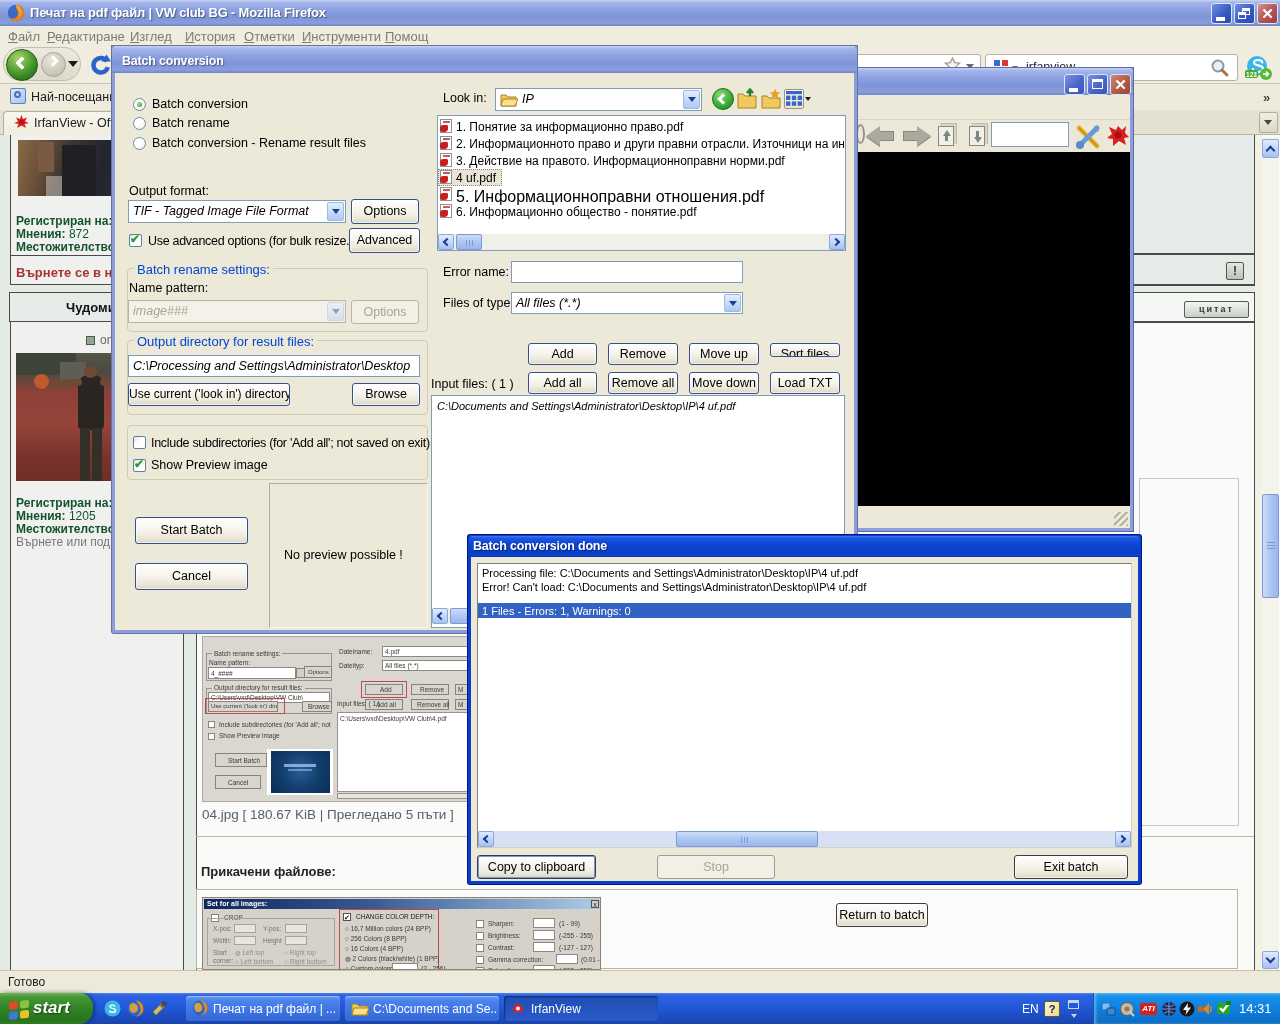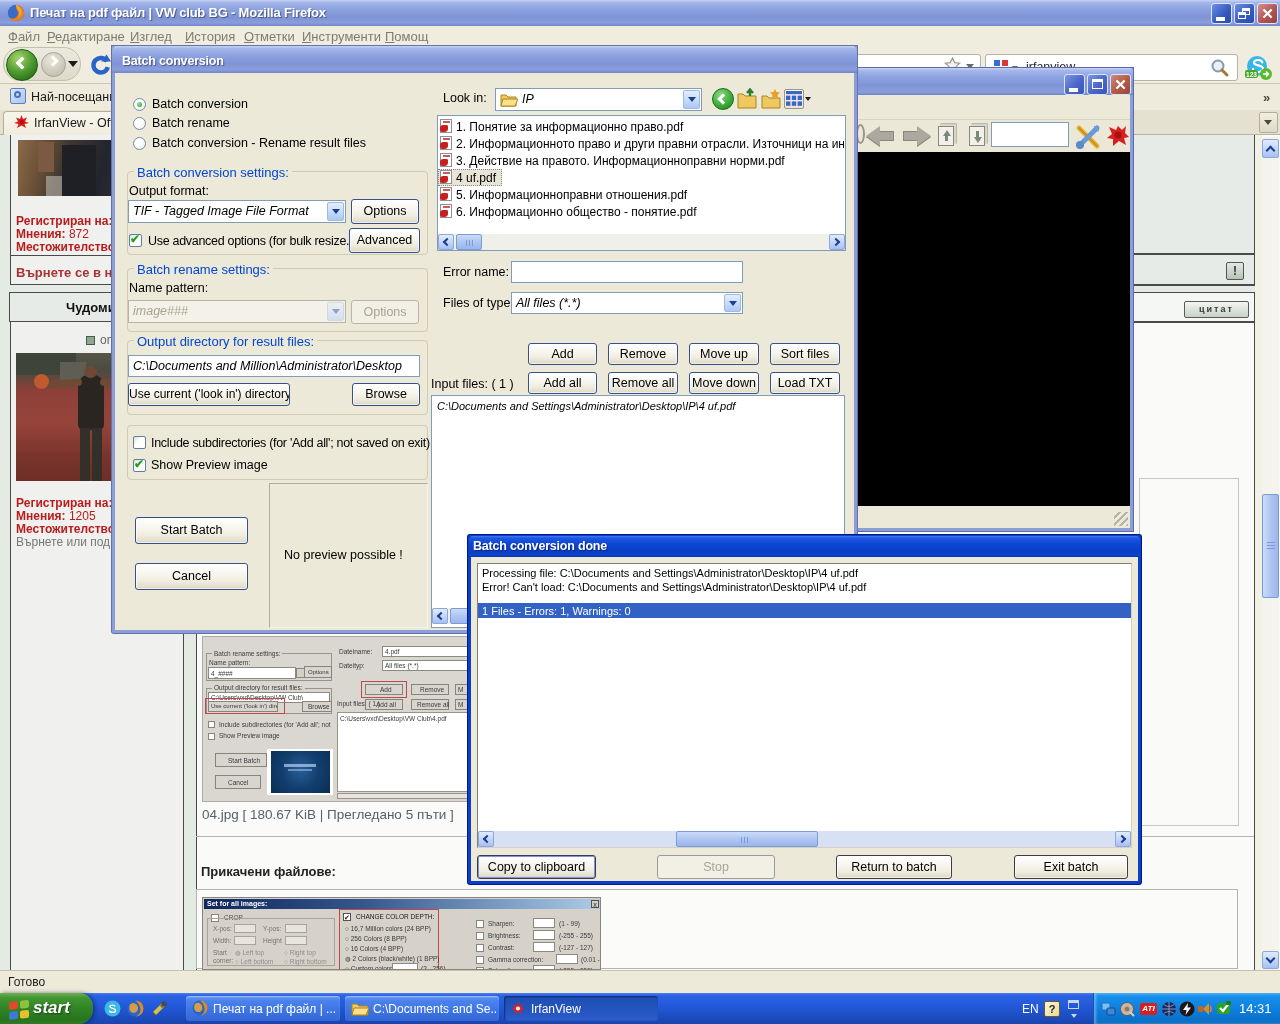--- a/index.html
+++ b/index.html
@@ -13,21 +13,21 @@
 .xb{position:absolute;white-space:nowrap;overflow:hidden;border:1px solid #35508C;border-radius:3px;background:linear-gradient(180deg,#FFFFFF 0%,#F6F4EC 45%,#EFECDF 70%,#E2DECB 92%,#D8D2BA 100%);font-size:12.5px;color:#000;text-align:center;box-shadow:inset 0 0 0 1px rgba(255,255,255,.6);}
 .xbd{border:1px solid #B9B5A0;background:#F2F0E5;color:#A8A494;box-shadow:none;}
 .cb{position:absolute;border:1px solid #5E7F9E;border-radius:2px;background:linear-gradient(135deg,#DCDFD8 0%,#FFF 40%);width:13px;height:13px;}
 .ck{position:absolute;color:#21A121;font-weight:bold;font-size:12px;left:0px;top:-3px;}
 .rd{position:absolute;width:13px;height:13px;border:1px solid #728CA8;border-radius:50%;background:radial-gradient(circle at 35% 35%,#FFF 40%,#E2E6DE);}
 .rdot{position:absolute;left:3px;top:3px;width:5px;height:5px;border-radius:50%;background:radial-gradient(circle at 35% 35%,#9AE89A,#1F9A1F);}
 .fld{position:absolute;background:#FFF;border:1px solid #7F9DB9;font-size:12.5px;color:#000;white-space:nowrap;overflow:hidden;font-style:italic;}
 .carr{position:absolute;top:1px;bottom:1px;right:1px;width:17px;background:linear-gradient(180deg,#E3EEFD 0%,#C8DCFB 50%,#ADC7F5 100%);border:1px solid #9EBADF;border-radius:2px;}
 .cvr{position:absolute;left:4px;top:6px;width:0;height:0;border-left:4px solid transparent;border-right:4px solid transparent;border-top:5px solid #1B3E91;}
 .t13{font-size:12.5px;color:#000;white-space:nowrap;}
-.t12{font-size:12px;color:#b91c1c;white-space:nowrap;}
+.t12{font-size:12px;color:#14532d;white-space:nowrap;}
 .pdfi{position:absolute;width:12px;height:14px;background:#FFF;border:1px solid #909090;}
 .pdfi:after{content:"";position:absolute;left:-1px;top:5px;width:8px;height:7px;background:#C81E1E;border-radius:45% 20% 50% 30%;}.pdfi:before{content:"";position:absolute;left:2px;top:1px;width:7px;height:2px;background:#C85A5A;}
 .sar{position:absolute;background:linear-gradient(180deg,#E0EBFD 0%,#C2D5FA 55%,#A8C0F0 100%);border:1px solid #8CA8D8;border-radius:2px;color:#1B3E91;text-align:center;}
 .thumbV{position:absolute;background:linear-gradient(90deg,#CCDCF8,#AEC6F2 50%,#9CB6EC);border:1px solid #7A9AD8;border-radius:2px;}
 .thumbH{position:absolute;background:linear-gradient(180deg,#CCDCF8,#AEC6F2 50%,#9CB6EC);border:1px solid #7A9AD8;border-radius:2px;}
 .wbtn{position:absolute;width:21px;height:21px;border:1px solid #DCE6FA;border-radius:3px;color:#FFF;}
 .gtxt{font-size:6.5px;color:#3A3A3A;white-space:nowrap;}
 .gfld{position:absolute;background:#FFF;border:1px solid #8A8A82;}
 </style></head>
 <body>
@@ -339,23 +339,20 @@
 <div class="a tbI" style="left:112px;top:46px;width:745px;height:27px;border-radius:5px 5px 0 0;"></div>
 <div class="a tTxt" style="left:122px;top:54px;">Batch conversion</div>
 <div class="rd" style="left:133px;top:98px;">
       <div class="rdot"></div>
     </div>
 <div class="a t13" style="left:152px;top:97px;">Batch conversion</div>
 <div class="rd" style="left:133px;top:117px;"></div>
 <div class="a t13" style="left:152px;top:116px;">Batch rename</div>
 <div class="rd" style="left:133px;top:137px;"></div>
 <div class="a t13" style="left:152px;top:136px;">Batch conversion - Rename result files</div>
-<div class="a gb" style="left:127px;top:171px;width:301px;height:84px;">
-      <span class="gbl">Batch conversion settings:</span>
-    </div>
 <div class="a t13" style="left:129px;top:184px;">Output format:</div>
 <div class="fld" style="left:128px;top:200px;width:218px;height:23px;line-height:21px;padding-left:4px;">TIF - Tagged Image File Format<span class="carr">
         <span class="cvr"></span>
       </span></div>
 <div class="xb" style="left:351px;top:199px;width:68px;height:25px;line-height:23px;">Options</div>
 <div class="cb" style="left:129px;top:234px;">
       <span class="ck">✔</span>
     </div>
 <div class="a" style="left:148px;top:234px;font-size:12.5px;letter-spacing:-0.3px;color:#000;white-space:nowrap;">Use advanced options (for bulk resize...)</div>
 <div class="xb" style="left:349px;top:228px;width:71px;height:25px;line-height:23px;">Advanced</div>
@@ -363,21 +360,21 @@
       <span class="gbl">Batch rename settings:</span>
     </div>
 <div class="a t13" style="left:129px;top:281px;">Name pattern:</div>
 <div class="fld" style="left:128px;top:300px;width:218px;height:23px;line-height:21px;padding-left:4px;background:#F4F2E8;border-color:#B8B4A4;color:#A8A494;">image###<span class="carr" style="opacity:.45">
         <span class="cvr"></span>
       </span></div>
 <div class="xb xbd" style="left:351px;top:300px;width:68px;height:24px;line-height:22px;">Options</div>
 <div class="a gb" style="left:127px;top:340px;width:301px;height:75px;">
       <span class="gbl">Output directory for result files:</span>
     </div>
-<div class="fld" style="left:128px;top:355px;width:292px;height:22px;line-height:20px;padding-left:4px;">C:\Documents and Million\Administrator\Desktop</div>
+<div class="fld" style="left:128px;top:355px;width:292px;height:22px;line-height:20px;padding-left:4px;">C:\Processing and Settings\Administrator\Desktop</div>
 <div class="xb" style="left:128px;top:383px;width:162px;height:23px;line-height:21px;font-size:12px;">Use current ('look in') directory</div>
 <div class="xb" style="left:352px;top:383px;width:68px;height:23px;line-height:21px;">Browse</div>
 <div class="a gb" style="left:127px;top:425px;width:301px;height:55px;"></div>
 <div class="cb" style="left:133px;top:436px;"></div>
 <div class="a" style="left:151px;top:436px;font-size:12.5px;letter-spacing:-0.3px;color:#000;white-space:nowrap;">Include subdirectories (for 'Add all'; not saved on exit)</div>
 <div class="cb" style="left:133px;top:459px;">
       <span class="ck">✔</span>
     </div>
 <div class="a t13" style="left:151px;top:458px;">Show Preview image</div>
 <div class="xb" style="left:135px;top:517px;width:113px;height:27px;line-height:25px;">Start Batch</div>
@@ -422,21 +419,21 @@
 <div class="pdfi" style="left:440px;top:119px;"></div>
     <div class="a" style="left:456px;top:120px;font-size:12px;color:#000;white-space:nowrap;">1. Понятие за информационно право.pdf</div>
 <div class="pdfi" style="left:440px;top:136px;"></div>
     <div class="a" style="left:456px;top:137px;font-size:12px;color:#000;white-space:nowrap;width:388px;overflow:hidden;">2. Информационното право и други правни отрасли. Източници на информа</div>
 <div class="pdfi" style="left:440px;top:153px;"></div>
     <div class="a" style="left:456px;top:154px;font-size:12px;color:#000;white-space:nowrap;">3. Действие на правото. Информационноправни норми.pdf</div>
 <div class="a" style="left:438px;top:169px;width:64px;height:17px;background:#E8E5D6;outline:1px dotted #888;outline-offset:-1px;"></div>
 <div class="pdfi" style="left:440px;top:170px;"></div>
     <div class="a" style="left:456px;top:171px;font-size:12px;color:#000;white-space:nowrap;">4 uf.pdf</div>
 <div class="pdfi" style="left:440px;top:187px;"></div>
-    <div class="a" style="left:456px;top:188px;font-size:12px;color:#000;white-space:nowrap;">5. Информационноправни отношения.pdf</div>
+    <div class="a" style="left:456px;top:188px;font-size:16px;color:#000;white-space:nowrap;">5. Информационноправни отношения.pdf</div>
 <div class="pdfi" style="left:440px;top:204px;"></div>
     <div class="a" style="left:456px;top:205px;font-size:12px;color:#000;white-space:nowrap;">6. Информационно общество - понятие.pdf</div>
 <div class="a" style="left:438px;top:234px;width:407px;height:16px;background:#F0F0EA;"></div>
 <div class="sar" style="left:438px;top:234px;width:16px;height:16px;">
       <div class="a" style="left:5px;top:4px;width:6px;height:6px;border-bottom:2px solid #1B3E91;border-left:2px solid #1B3E91;transform:rotate(45deg);"></div>
     </div>
 <div class="thumbH" style="left:456px;top:234px;width:26px;height:16px;">
       <div class="a" style="left:9px;top:5px;width:1px;height:6px;background:#7A9AD8;box-shadow:3px 0 #7A9AD8,6px 0 #7A9AD8;"></div>
     </div>
 <div class="sar" style="left:829px;top:234px;width:16px;height:16px;">
@@ -444,21 +441,21 @@
     </div>
 <div class="a t13" style="left:443px;top:265px;">Error name:</div>
 <div class="fld" style="left:511px;top:261px;width:232px;height:22px;"></div>
 <div class="a" style="left:443px;top:296px;font-size:12.5px;color:#000;white-space:nowrap;">Files of type:</div>
 <div class="fld" style="left:511px;top:292px;width:232px;height:22px;line-height:20px;padding-left:4px;">All files (*.*)<span class="carr">
         <span class="cvr"></span>
       </span></div>
 <div class="xb" style="left:528px;top:343px;width:69px;height:22px;line-height:20px;">Add</div>
 <div class="xb" style="left:608px;top:343px;width:70px;height:22px;line-height:20px;">Remove</div>
 <div class="xb" style="left:689px;top:343px;width:70px;height:22px;line-height:20px;">Move up</div>
-<div class="xb" style="left:770px;top:343px;width:70px;height:22px;line-height:20px;">Sort files</div>
+<div class="xb" style="left:770px;top:343px;width:70px;height:14px;line-height:20px;">Sort files</div>
 <div class="xb" style="left:528px;top:372px;width:69px;height:22px;line-height:20px;">Add all</div>
 <div class="xb" style="left:608px;top:372px;width:70px;height:22px;line-height:20px;">Remove all</div>
 <div class="xb" style="left:689px;top:372px;width:70px;height:22px;line-height:20px;">Move down</div>
 <div class="xb" style="left:770px;top:372px;width:70px;height:22px;line-height:20px;">Load TXT</div>
 <div class="a t13" style="left:431px;top:377px;">Input files: ( 1 )</div>
 <div class="fld" style="left:431px;top:395px;width:414px;height:233px;font-size:11px;">
       <span style="position:absolute;left:5px;top:4px;">C:\Documents and Settings\Administrator\Desktop\IP\4 uf.pdf</span>
     </div>
 <div class="a" style="left:432px;top:608px;width:412px;height:16px;background:#F0F0EA;"></div>
 <div class="sar" style="left:432px;top:608px;width:16px;height:16px;">
@@ -479,21 +476,21 @@
       <div class="a" style="left:5px;top:4px;width:6px;height:6px;border-bottom:2px solid #1B3E91;border-left:2px solid #1B3E91;transform:rotate(45deg);"></div>
     </div>
 <div class="thumbH" style="left:676px;top:831px;width:142px;height:16px;">
       <div class="a" style="left:64px;top:5px;width:1px;height:6px;background:#7A9AD8;box-shadow:3px 0 #7A9AD8,6px 0 #7A9AD8;"></div>
     </div>
 <div class="sar" style="left:1115px;top:831px;width:16px;height:16px;">
       <div class="a" style="left:3px;top:4px;width:6px;height:6px;border-top:2px solid #1B3E91;border-right:2px solid #1B3E91;transform:rotate(45deg);"></div>
     </div>
 <div class="xb" style="left:477px;top:855px;width:119px;height:24px;line-height:22px;border-color:#3C3C46;box-shadow:0 0 0 1px #7A96DF inset;">Copy to clipboard</div>
 <div class="xb xbd" style="left:657px;top:855px;width:118px;height:24px;line-height:22px;border-color:#9A9AA2;">Stop</div>
-<div class="xb" style="left:836px;top:855px;width:116px;height:24px;line-height:22px;border-color:#3C3C46;">Return to batch</div>
+<div class="xb" style="left:836px;top:903px;width:92px;height:24px;line-height:22px;border-color:#3C3C46;">Return to batch</div>
 <div class="xb" style="left:1014px;top:855px;width:114px;height:24px;line-height:22px;border-color:#3C3C46;">Exit batch</div>
 
 <div class="a" style="left:0;top:993px;width:1280px;height:31px;background:linear-gradient(180deg,#4E80F0 0%,#2C63E4 8%,#2258D8 45%,#1C4BBE 80%,#1A44AE 100%);"></div>
 <div class="a" style="left:0;top:993px;width:93px;height:31px;background:linear-gradient(180deg,#6FB050 0%,#429632 15%,#318426 50%,#27741E 85%,#2F7C24 100%);border-radius:0 14px 14px 0;box-shadow:2px 0 4px rgba(0,20,80,.5);"></div>
 <svg class="a" style="left:8px;top:998px" width="22" height="22" viewBox="0 0 22 22">
       <g transform="skewY(-6)">
         <rect x="1" y="4" width="9" height="8" rx="2" fill="#E04A2A"></rect>
         <rect x="12" y="4" width="9" height="8" rx="2" fill="#8AC43E"></rect>
         <rect x="1" y="14" width="9" height="8" rx="2" fill="#3E78D8"></rect>
         <rect x="12" y="14" width="9" height="8" rx="2" fill="#E8C02E"></rect>

